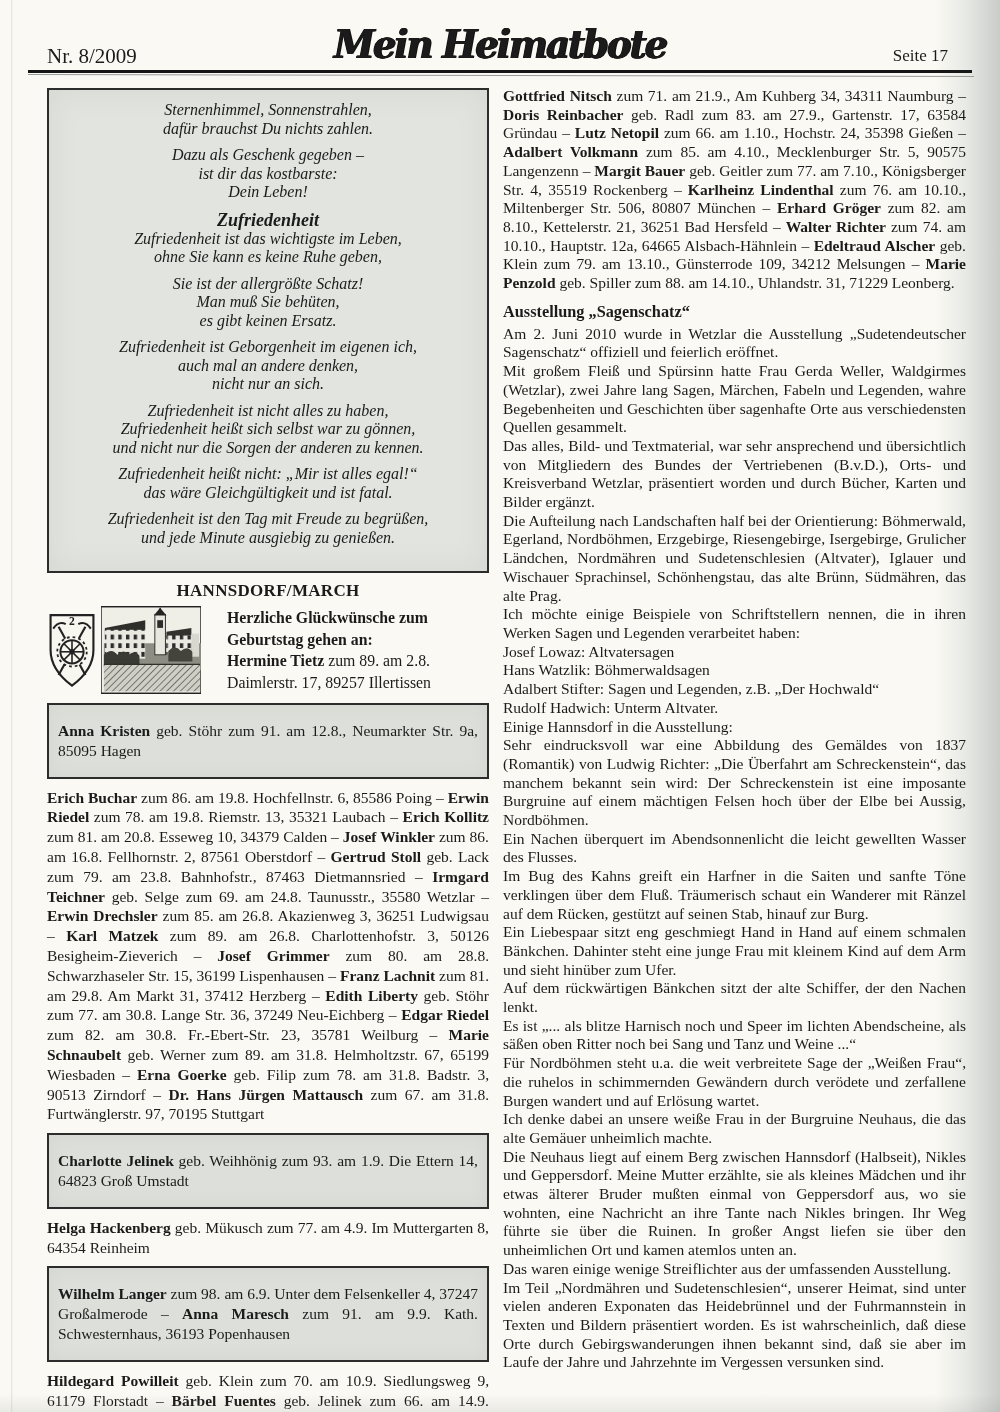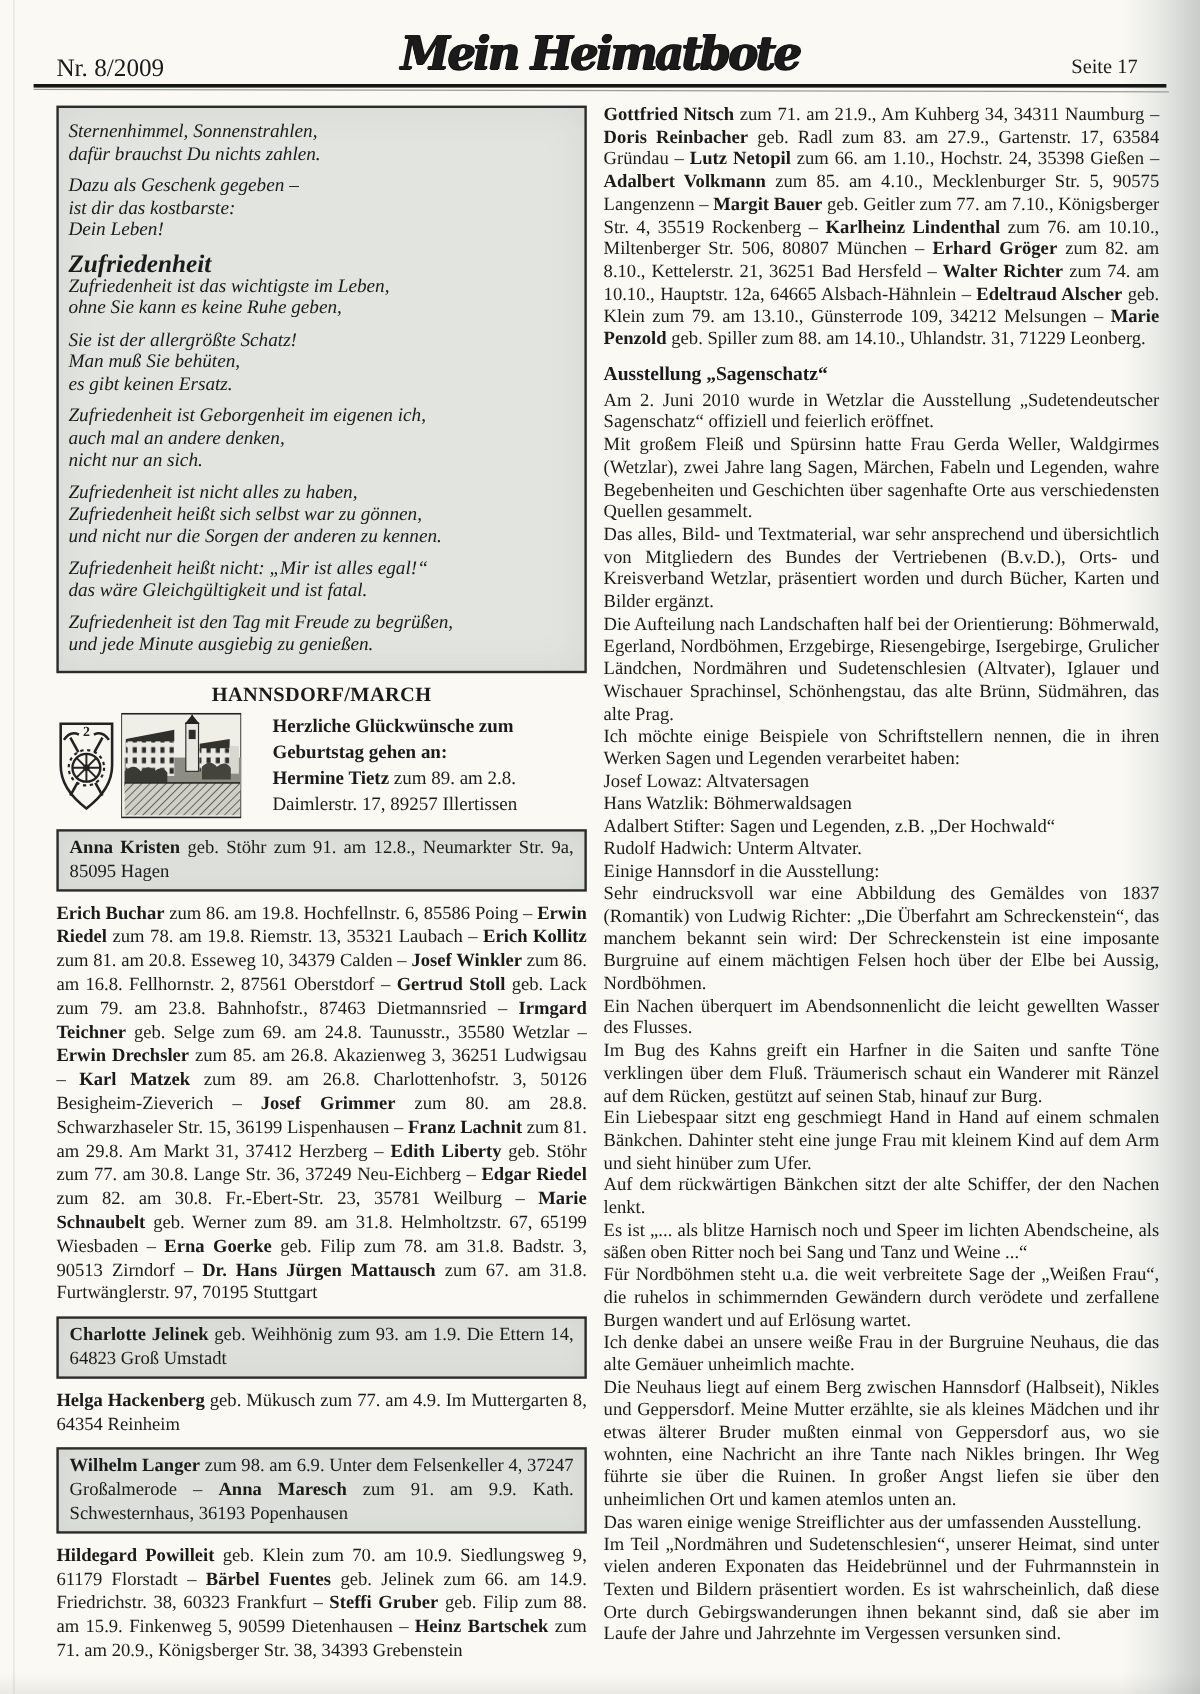--- a/index.html
+++ b/index.html
@@ -33,40 +33,40 @@
   .rule-main{position:absolute;left:28px;right:28px;top:70px;height:3px;background:#161616;}
   .rule-sub{position:absolute;left:28px;right:26px;top:75px;height:1px;background:#9a9c98;transform:rotate(0.12deg);}
   
   .col{position:absolute;top:88px;text-align:justify;}
   .col-left{left:47px;width:442px;font-size:15.5px;line-height:19.8px;}
   .col-right{left:503px;top:87px;width:463px;font-size:15.5px;line-height:18.7px;}
   b{font-weight:bold;}
   
   .poem-box{
     border:2px solid #2c2c2c;background:#e2e4df;
-    padding:11px 8px 12px;
+    padding:11px 8px 12px;text-align:center;
     font-style:italic;font-size:16px;line-height:18.5px;
     box-shadow:inset 0 0 30px rgba(120,125,118,0.12);
   }
   .stanza{margin:0 0 8px;}
-  .stanza:last-child{margin-bottom:0;}
-  .stanza-title{font-weight:bold;font-size:21px;line-height:20px;}
+  .stanza:last-child{margin-bottom:12px;}
+  .stanza-title{font-weight:bold;font-size:18px;line-height:20px;}
   
   .section-heading{
     text-align:center;font-weight:bold;font-size:17px;letter-spacing:0.3px;
     margin:7px 0 5px;line-height:21px;
   }
   .crest-row{display:flex;align-items:flex-start;margin:0 0 6px;}
   .crest{width:50px;height:84px;flex:0 0 auto;margin:2px 4px 0 0;}
   .village{width:100px;height:88px;flex:0 0 auto;margin-right:8px;}
   .greeting{flex:1;text-align:left;font-size:15.8px;line-height:21.5px;padding-top:1px;margin-left:18px;}
   
   .entry-box{
     border:2px solid #2c2c2c;background:#dde0da;
-    padding:4px 9px;margin:9px 0;
+    padding:16px 9px;margin:9px 0;
     box-shadow:inset 0 0 18px rgba(120,125,118,0.10);
   }
   .entry-para{margin:9px 0;}
   #left-entries > :last-child{margin-bottom:0;}
   
   .article-heading{font-weight:bold;font-size:16.3px;margin:8px 0 3px;line-height:20px;}
   .article-para{margin:0;}
 </style>
 </head>
 <body>

